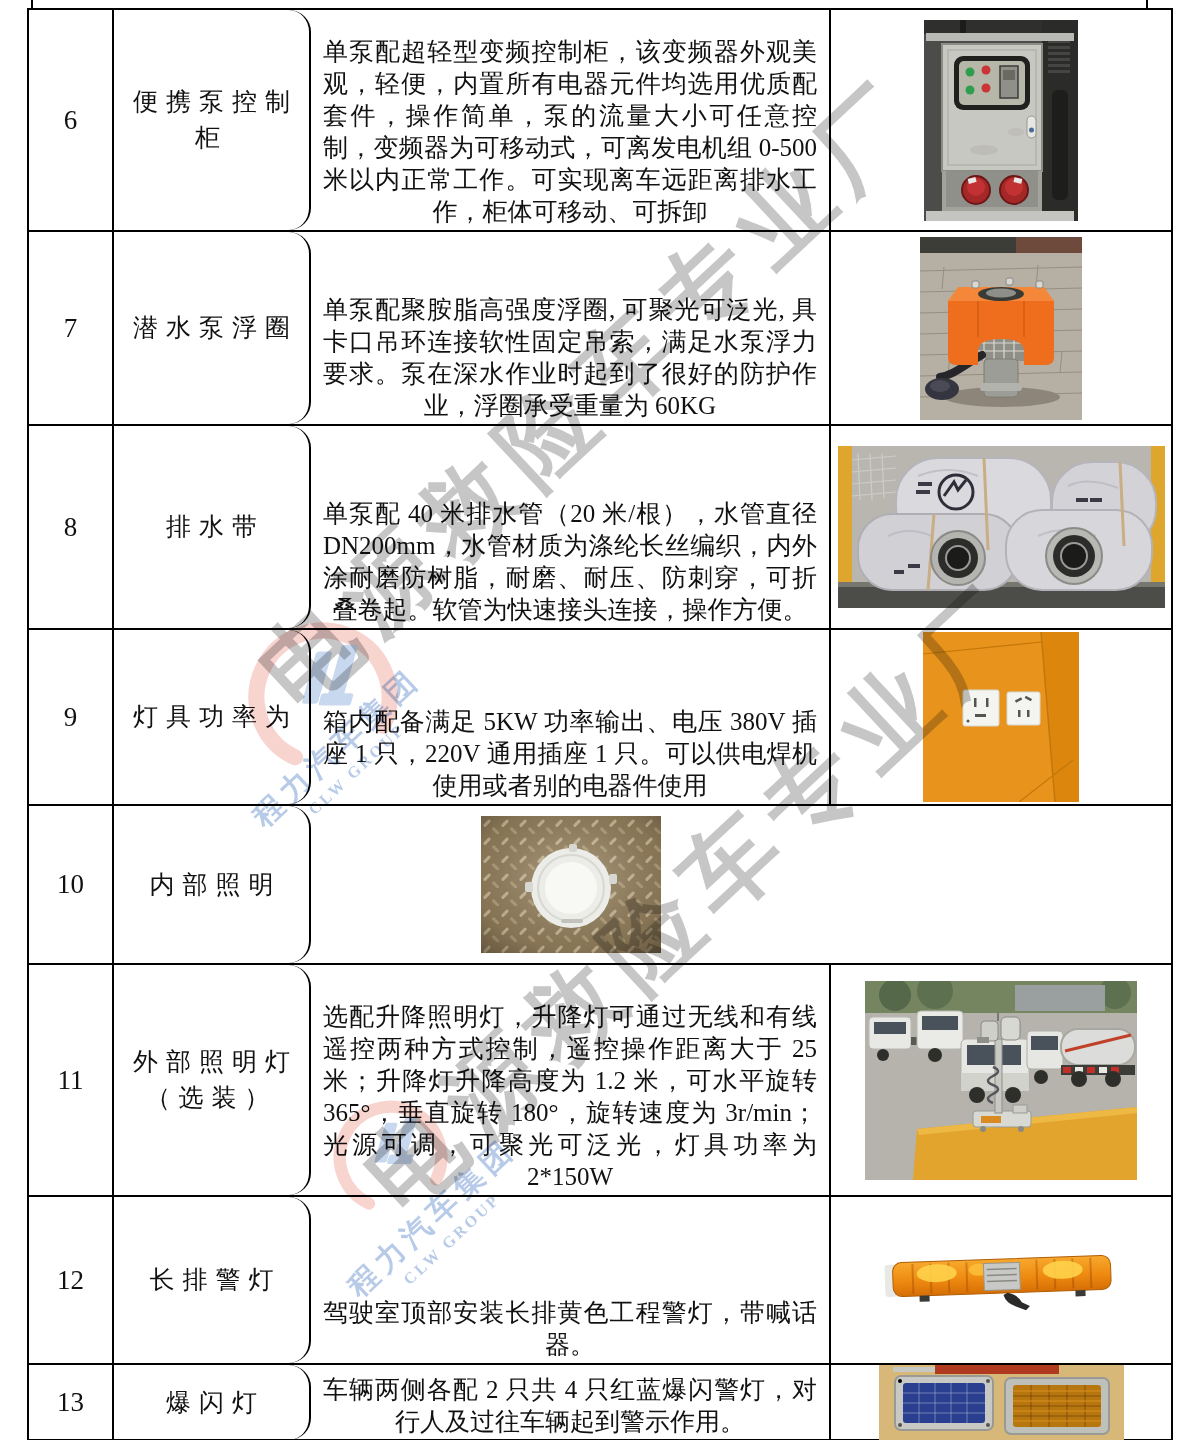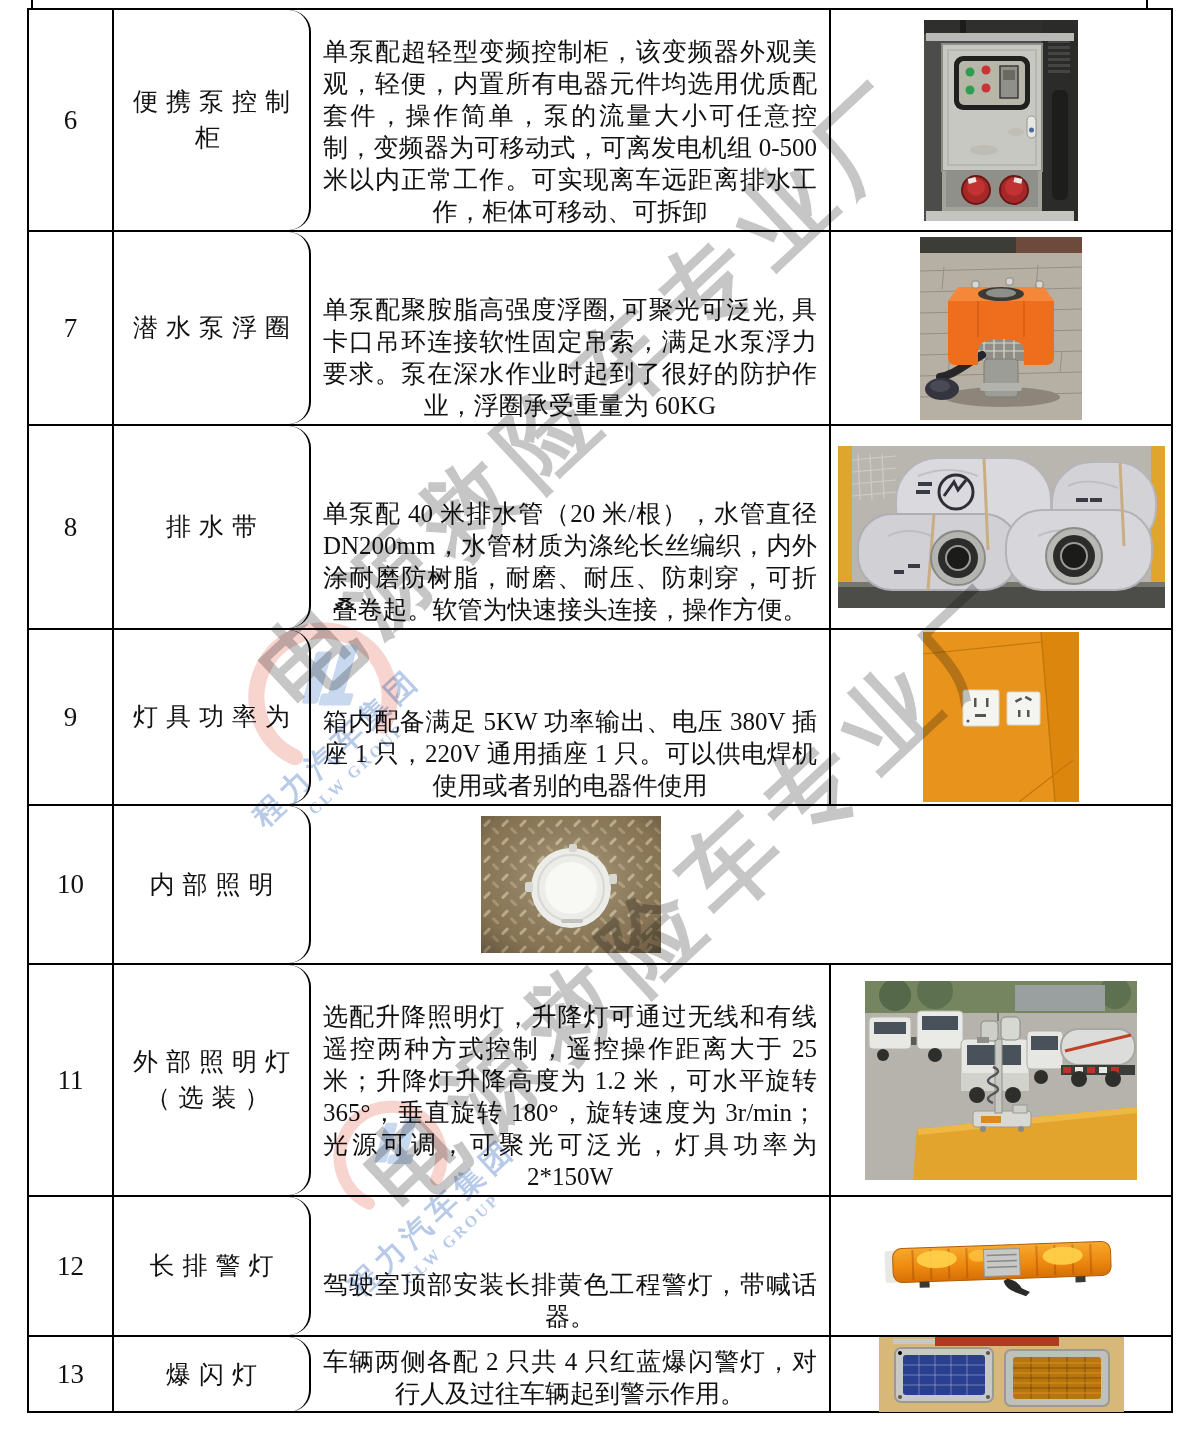--- a/index.html
+++ b/index.html
@@ -11,21 +11,21 @@
   .row:last-child{border-bottom:none;}
   .cell{box-sizing:border-box;min-width:0;}
   .c-no,.c-name,.c-desc{border-right:2px solid #000;}
   .c-no{display:flex;align-items:center;justify-content:center;font-size:27px;}
   .c-name{display:flex;align-items:center;justify-content:center;font-size:25px;letter-spacing:8px;
           text-indent:8px;text-align:center;white-space:pre-line;line-height:36px;border-radius:22px;}
   .c-desc{display:flex;align-items:flex-end;padding:2px 12px;}
   .c-desc p{margin:0;width:100%;font-size:25px;line-height:32px;text-align:justify;text-align-last:center;}
   .c-img{display:flex;align-items:center;justify-content:center;}
   .h6{height:222px}.h7{height:194px}.h8{height:204px}.h9{height:176px}
-  .h10{height:159px}.h11{height:232px}.h12{height:140px}.h13{height:74px}
+  .h10{height:159px}.h11{height:232px}.h12{height:168px}.h13{height:74px}
   
   .frag{position:absolute;width:2px;height:8px;background:#000;top:0;}
   
   .wm{position:absolute;white-space:nowrap;font-weight:700;font-size:94px;letter-spacing:14px;
       color:rgba(156,156,156,0.58);transform:rotate(-43deg);transform-origin:center;
       mix-blend-mode:multiply;pointer-events:none;z-index:5;}
   #wm1{left:160px;top:330px;}
   #wm2{left:265px;top:834px;}
   .wm-logo{position:absolute;mix-blend-mode:multiply;pointer-events:none;z-index:4;opacity:.55;}
   .wm-brand{position:absolute;transform:rotate(-43deg);transform-origin:center;text-align:center;

